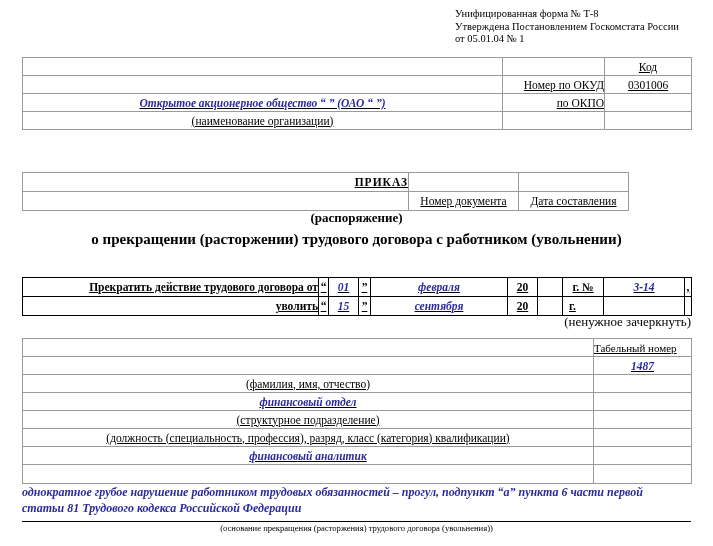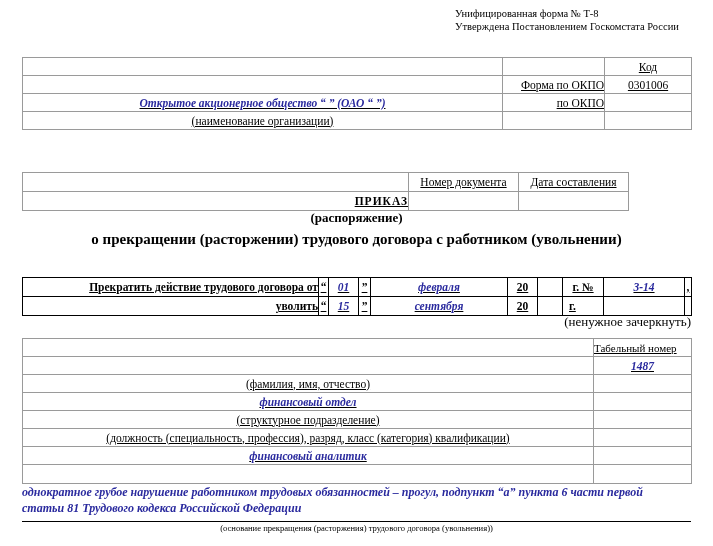--- a/index.html
+++ b/index.html
@@ -188,37 +188,38 @@
   }
 </style>
 </head>
 <body>
 
 <div class="page">
 
   <div class="form-header">
     <div>Унифицированная форма № Т-8</div>
     <div>Утверждена Постановлением Госкомстата России</div>
+    <div>от 05.01.04 № 1</div>
   </div>
 
   <table class="grid" id="top-table">
     <colgroup>
       <col style="width:480px">
       <col style="width:102px">
       <col style="width:87px">
     </colgroup>
     <tbody>
       <tr>
         <td class="noline"></td>
         <td class="noline"></td>
         <td class="hard cell-c">Код</td>
       </tr>
       <tr>
         <td class="noline"></td>
-        <td class="cell-r">Форма по ОКПО</td>
+        <td class="cell-r">Номер по ОКУД</td>
         <td class="hard cell-c">0301006</td>
       </tr>
       <tr>
         <td class="cell-c">
           <span class="ink">Открытое акционерное общество “            ” (ОАО “           ”)</span>
         </td>
         <td class="cell-r">по ОКПО</td>
         <td class="hard cell-c"></td>
       </tr>
       <tr>
@@ -230,28 +231,28 @@
   </table>
 
   <table class="grid" id="order-table">
     <colgroup>
       <col style="width:386px">
       <col style="width:110px">
       <col style="width:110px">
     </colgroup>
     <tbody>
       <tr>
-        <td class="noline"></td>
-        <td class="hard cell-c">Номер документа</td>
-        <td class="hard cell-c">Дата составления</td>
-      </tr>
-      <tr>
         <td class="noline prikaz">ПРИКАЗ</td>
         <td class="hard cell-c"></td>
         <td class="hard cell-c"></td>
+      </tr>
+      <tr>
+        <td class="noline"></td>
+        <td class="hard cell-c">Номер документа</td>
+        <td class="hard cell-c">Дата составления</td>
       </tr>
     </tbody>
   </table>
 
   <div class="subtitle1">(распоряжение)</div>
   <div class="subtitle2">о прекращении (расторжении) трудового договора с работником (увольнении)</div>
 
   <table class="grid" id="dates-table">
     <colgroup>
       <col style="width:296px">

